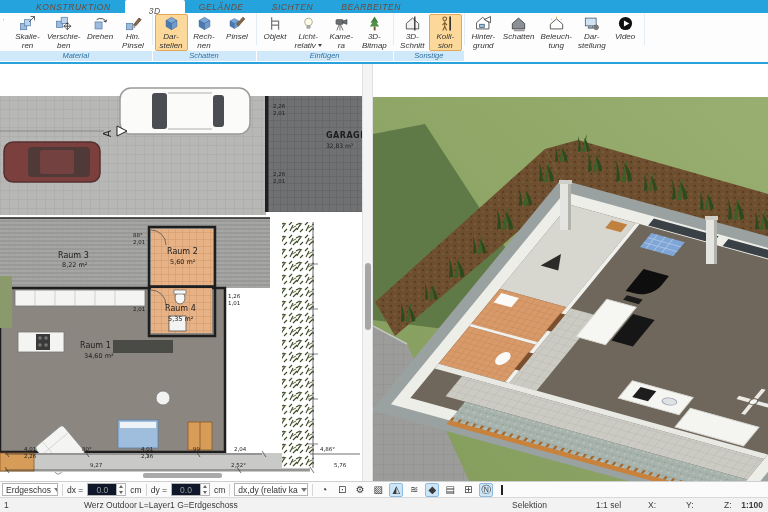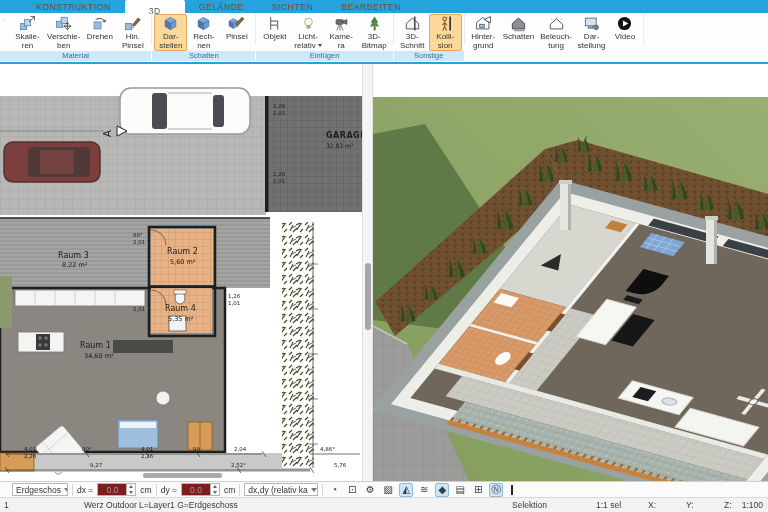--- a/index.html
+++ b/index.html
@@ -1,20 +1,20 @@
 <!DOCTYPE html>
 <html><head>
 <meta charset="utf-8">
 <style>
   * { margin:0; padding:0; box-sizing:border-box; }
   html,body { width:768px; height:512px; overflow:hidden; font-family:"Liberation Sans","DejaVu Sans",sans-serif; background:#fff; }
   .app { width:768px; height:512px; display:flex; flex-direction:column; }
 
   
-  .ribbon { height:64px; flex:0 0 64px; background:#fdfdfd; border-bottom:2px solid #29a2dc; }
+  .ribbon { height:64px; flex:0 0 64px; background:#fdfdfd; border-bottom:2px solid #29a2dc;font-style:italic; }
   .tabbar { height:13px; background:#24a3dc; display:flex; align-items:stretch; font-size:8.5px; letter-spacing:.6px; }
   .tab { padding:0 14px; display:flex; align-items:center; color:#6e4a38; cursor:default; }
   .tab:first-child { margin-left:22px; }
   .tab.active { background:#fff; color:#555; padding:11px 24px; border-radius:2px 2px 0 0; }
   .ribbon-body { height:32px; display:flex; align-items:stretch; background:#fdfdfd; width:fit-content; }
   .rgroup { display:flex; flex-direction:column; border-right:1px solid #e2eef7; }
   .rbtns { display:flex; align-items:stretch; height:39px; padding:1px 2px 0 2px; }
   .rcap { height:10px; background:#cfe9fa; color:#31719e; font-size:7.5px; text-align:center; line-height:10px; }
   .rbtn { min-width:33px; padding:0 2px; display:flex; flex-direction:column; align-items:center; border:1px solid transparent; border-radius:2px; }
   .rbtn.hl { background:#fcd99a; border-color:#e3a857; }
@@ -28,26 +28,26 @@
   .content { height:417px; flex:0 0 417px; display:flex; position:relative; background:#fff; }
   .pane2d { width:362px; height:417px; flex:0 0 362px; }
   .vscroll { width:11px; flex:0 0 11px; background:#f4f4f4; border-left:1px solid #e0e0e0; border-right:1px solid #e0e0e0; position:relative; }
   .vthumb { position:absolute; left:2px; top:199px; width:6px; height:67px; background:#a6a6a6; border-radius:3px; }
   .pane3d { width:395px; height:417px; flex:0 0 395px; }
   .hscroll { position:absolute; left:143px; top:409px; width:79px; height:5px; background:#a9a9a9; border-radius:2px; }
   svg { display:block; }
   text { font-family:"DejaVu Sans","Liberation Sans",sans-serif; fill:#1d1d1d; }
 
   
-  .btoolbar { height:16px; flex:0 0 16px; background:#fbfbfb; border-top:1px solid #cfcfcf; display:flex; align-items:center; font-size:8.5px; color:#333; gap:4px; padding:0 12px; }
+  .btoolbar { height:16px; flex:0 0 16px; background:#fbfbfb; border-top:1px solid #cfcfcf; display:flex; align-items:center; font-size:8.5px; color:#333; gap:4px; padding:0 2px; }
   .sepv { width:1px; height:12px; background:#d6d6d6; }
   .selbox { height:13px; border:1px solid #b5b5b5; background:#fff; display:flex; align-items:center; padding:0 3px; gap:3px; white-space:nowrap; overflow:hidden; }
   .selbox .chev { width:0; height:0; border-left:3px solid transparent; border-right:3px solid transparent; border-top:4px solid #777; flex:0 0 auto; margin-left:auto; }
   .numwrap { display:flex; align-items:center; }
-  .numinput { width:30px; height:13px; border:1px solid #b5b5b5; background:#7f1d1d; color:#9a9a9a; font-size:8.5px; text-align:center; font-family:inherit; }
+  .numinput { width:30px; height:13px; border:1px solid #b5b5b5; background:#0f172a; color:#9a9a9a; font-size:8.5px; text-align:center; font-family:inherit; }
   .spin { width:9px; height:13px; border:1px solid #b5b5b5; border-left:none; display:flex; flex-direction:column; }
   .spin span { flex:1; display:flex; align-items:center; justify-content:center; }
   .up { width:0;height:0;border-left:2.5px solid transparent;border-right:2.5px solid transparent;border-bottom:3px solid #666; }
   .dn { width:0;height:0;border-left:2.5px solid transparent;border-right:2.5px solid transparent;border-top:3px solid #666; }
   .tbicon { width:14px; height:14px; border:1px solid transparent; border-radius:2px; display:flex; align-items:center; justify-content:center; font-size:10px; color:#3b3b3b; }
   .tbicon.on { background:#cde6f7; border-color:#8fbcdc; }
   .cursorbar { width:2px; height:10px; background:#222; margin:0 4px; }
 
   
   .statusbar { height:15px; flex:0 0 15px; background:#f2f2f2; border-top:1px solid #d9d9d9; position:relative; font-size:8.5px; color:#3a3a3a; }
@@ -662,16 +662,16 @@
   </div>
 
   <div class="statusbar">
     <span style="left:4px;">1</span>
     <span style="left:36px;margin-left:48px;">Werz Outdoor L=Layer1 G=Erdgeschoss</span>
     <span style="left:512px;">Selektion</span>
     <span style="left:596px;">1:1 sel</span>
     <span style="left:648px;">X:</span>
     <span style="left:686px;">Y:</span>
     <span style="left:724px;">Z:</span>
-    <span style="right:5px;">1:100</span>
+    <span style="right:5px;font-weight:bold;">1:100</span>
   </div>
 
 </div>
 
 </body></html>

